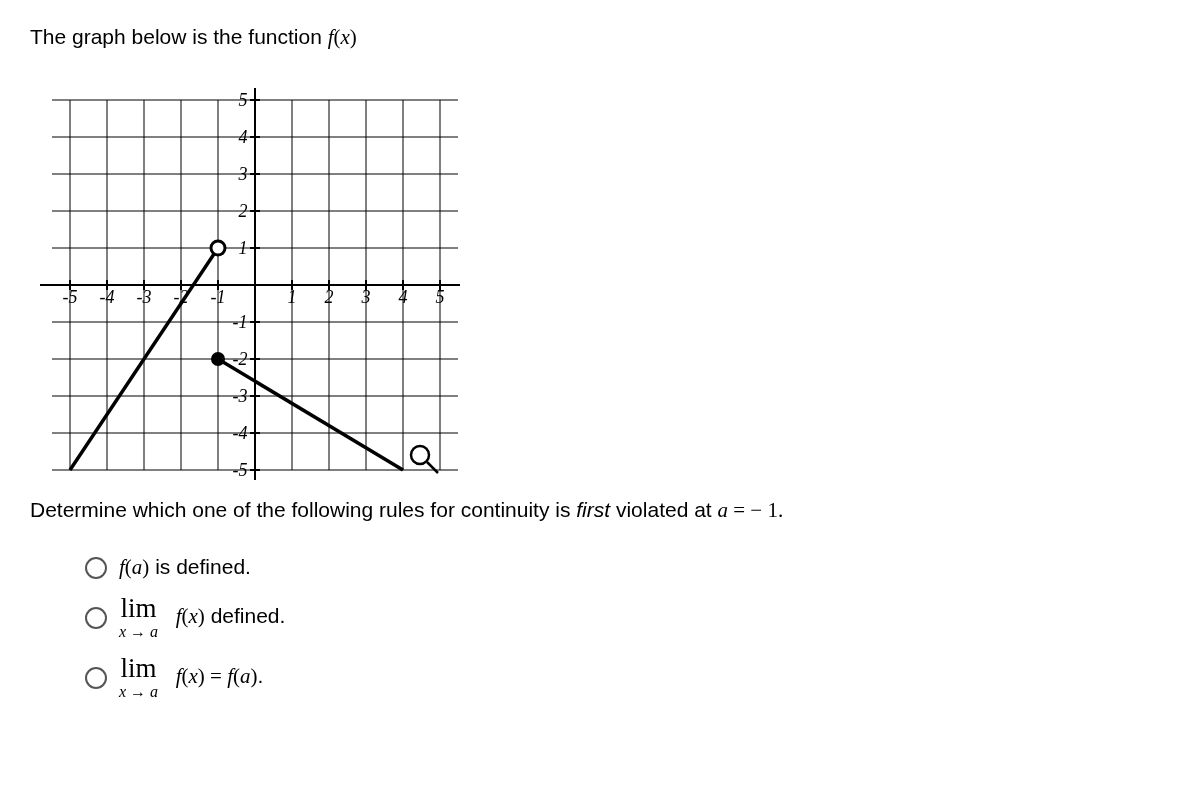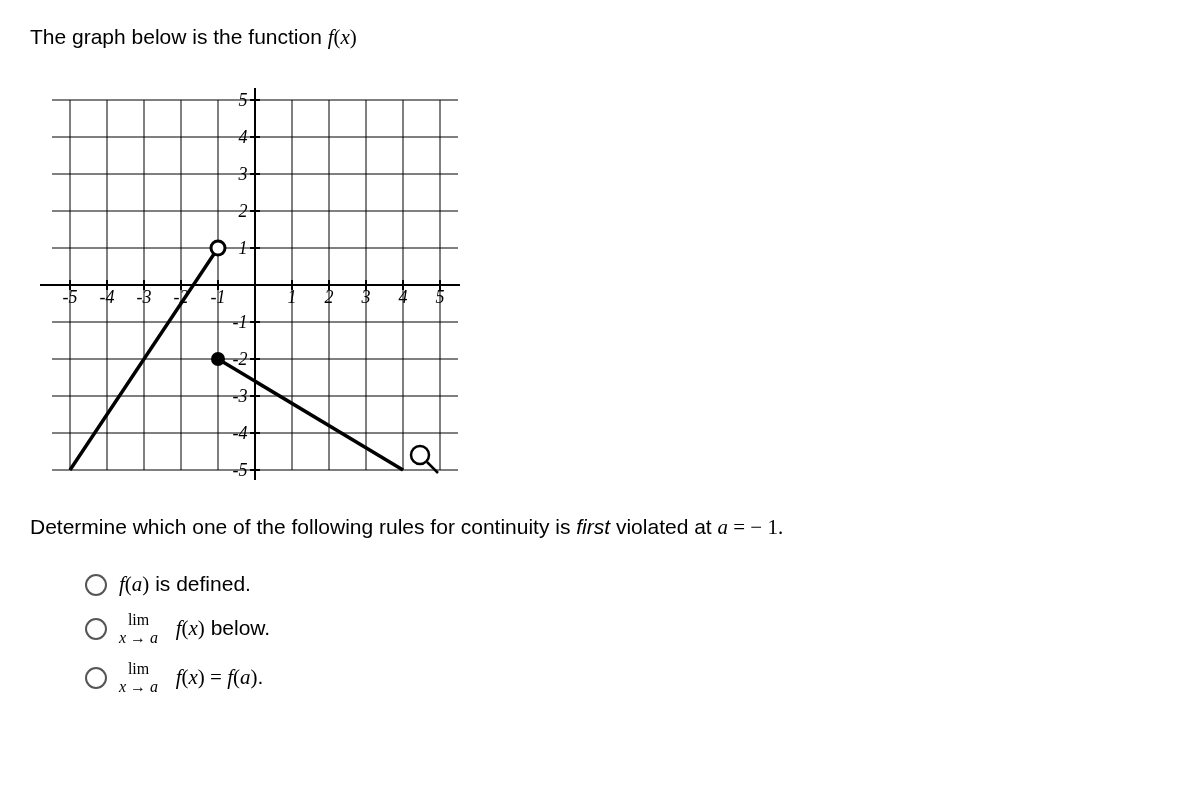--- a/index.html
+++ b/index.html
@@ -14,21 +14,21 @@
     margin-bottom: 30px;
   }
   .math-it {
     font-family: 'Times New Roman', Times, serif;
     font-style: italic;
   }
   .math-rm {
     font-family: 'Times New Roman', Times, serif;
   }
   .question {
-    margin-top: 25px;
+    margin-top: 8px;
     margin-bottom: 20px;
   }
   .options {
     margin-left: 55px;
     margin-top: 32px;
   }
   .opt {
     display: flex;
     align-items: center;
     margin-bottom: 15px;
@@ -42,21 +42,21 @@
     flex: 0 0 auto;
   }
   .limit {
     display: inline-block;
     text-align: center;
     vertical-align: middle;
     line-height: 1;
   }
   .limit .top {
     font-family: 'Times New Roman', Times, serif;
-    font-size: 16px;
+    font-size: 27px;
   }
   .limit .bot {
     font-family: 'Times New Roman', Times, serif;
     font-style: italic;
     font-size: 16px;
     margin-top: 2px;
   }
   svg.graph {
     display: block;
   }
@@ -169,21 +169,21 @@
     </div>
   </div>
 
   <div class="opt">
     <div class="radio"></div>
     <div>
       <span class="limit">
         <div class="top">lim</div>
         <div class="bot"><span>x</span>&nbsp;<span style="font-style:normal">→</span>&nbsp;<span>a</span></div>
       </span>
-      &nbsp;&nbsp;<span class="math-it">f</span><span class="math-rm">(</span><span class="math-it">x</span><span class="math-rm">)</span><span> below.</span>
+      &nbsp;&nbsp;<span class="math-it">f</span><span class="math-rm">(</span><span class="math-it">x</span><span class="math-rm">)</span><span> defined.</span>
     </div>
   </div>
 
   <div class="opt">
     <div class="radio"></div>
     <div>
       <span class="limit">
         <div class="top">lim</div>
         <div class="bot"><span>x</span>&nbsp;<span style="font-style:normal">→</span>&nbsp;<span>a</span></div>
       </span>

